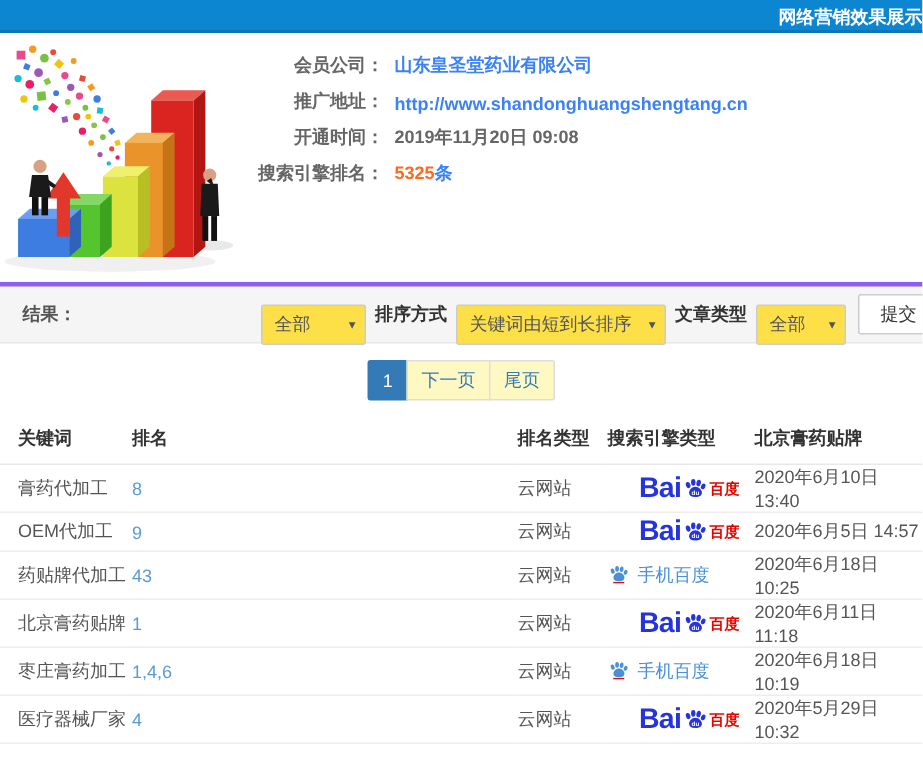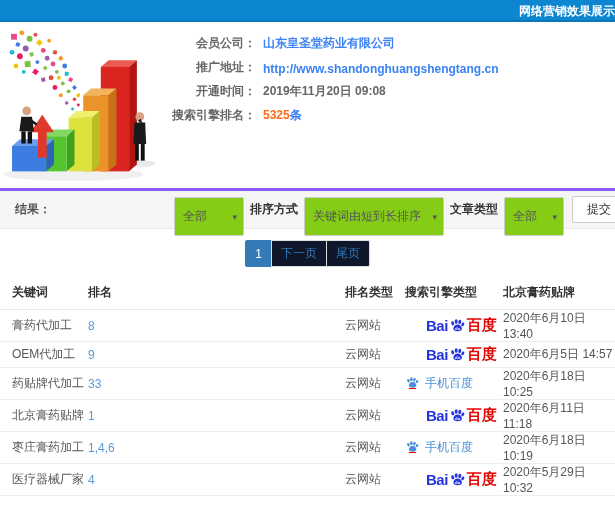--- a/index.html
+++ b/index.html
@@ -20,49 +20,49 @@
   .link-blue { color:#3b82f6; cursor:pointer; }
   .plain-val { color:#666; }
   .count-orange { color:#ff6a1c; }
 
   
   .filter-bar { height:41px; background:#f5f5f5; border-top:3px solid #8b5cf6; border-bottom:1px solid #e7e7e7;
     display:flex; align-items:center; padding-left:15px; }
   .result-label { font-weight:bold; color:#555; }
   .filter-controls { margin-left:auto; display:flex; align-items:center; }
   .filter-label { font-weight:bold; color:#333; margin:0 6px; white-space:nowrap; }
-  .select-box { height:39px; background:#84cc16; border:1px solid #ccc; border-radius:2px;
+  .select-box { height:27px; background:#fde047; border:1px solid #ccc; border-radius:2px;
     display:flex; align-items:center; justify-content:space-between; padding:0 6px 0 8px;
     color:#555; cursor:pointer; flex-shrink:0;margin-top:14px; }
   .sel-engine { width:70px; } .sel-sort { width:140px; } .sel-article { width:60px; }
   .select-caret { font-size:9px; color:#555; margin-left:5px; }
   .submit-btn { height:27px; width:54px; background:#fff; border:1px solid #ccc; border-radius:2px;
     color:#333; font-size:12px; margin-left:8px; margin-right:-11px; cursor:pointer; flex-shrink:0;
     font-family:inherit; }
 
   
   .pagination-area { height:51px; display:flex; justify-content:center; padding-top:11px; }
-  .page-btn { height:27px; min-width:27px; padding:0 9px; border:1px solid #ddd; background:#0f172a;
+  .page-btn { height:27px; min-width:27px; padding:0 9px; border:1px solid #ddd; background:#fef9c3;
     color:#337ab7; display:flex; align-items:center; justify-content:center; margin-left:-1px; cursor:pointer; }
   .page-btn:first-child { border-radius:2px 0 0 2px; margin-left:0; }
   .page-btn:last-child { border-radius:0 2px 2px 0; }
   .page-btn.active { background:#337ab7; border-color:#337ab7; color:#fff; }
 
   
   table { width:100%; border-collapse:collapse; table-layout:fixed; font-size:12px; }
   thead th { text-align:left; color:#333; font-weight:bold; padding:4px 0 8px; border-bottom:1px solid #e8e8e8; }
   th:first-child, td:first-child { padding-left:12px; }
   tbody td { height:26px; border-bottom:1px solid #eee; color:#555; }
   .rank-link { color:#5b9bd5; cursor:pointer; }
   .engine-wrap { display:inline-flex; align-items:center; cursor:pointer; }
   .paw-small { width:15px; height:12px; }
   .paw-big { width:17px; height:14px; margin:0 1px; }
   .mob-txt { color:#4a90d9; margin-left:5px; }
-  .bai { font-weight:bold; font-size:15px; color:#2534dd; letter-spacing:-0.5px;padding-left:21px; }
-  .du-cn { font-weight:bold; font-size:15px; color:#e10601; }
+  .bai { font-weight:bold; font-size:19px; color:#2534dd; letter-spacing:-0.5px;padding-left:21px; }
+  .du-cn { font-weight:bold; font-size:10px; color:#e10601; }
 </style>
 </head>
 <body>
 
 <div class="top-header">
   <span>网络营销效果展示</span>
 </div>
 
 <div class="info-section">
   <svg class="illustration" viewBox="0 0 190 162">
@@ -260,21 +260,21 @@
                 <path d="M10.6 7 C7.4 7 5.2 9.8 5.2 12.2 C5.2 14.6 7 15.8 10.6 15.8 C14.2 15.8 16.2 14.6 16.2 12.2 C16.2 9.8 13.8 7 10.6 7 Z"></path>
               </g>
               <text x="10.7" y="13.8" text-anchor="middle" font-size="5.5" fill="#fff" font-weight="bold">du</text>
             </svg>
             <span class="du-cn">百度</span>
           </span></td>
         <td>2020年6月5日 14:57</td>
       </tr>
       <tr>
         <td>药贴牌代加工</td>
-        <td><span class="rank-link">33</span></td>
+        <td><span class="rank-link">43</span></td>
         <td>云网站</td>
         <td><span class="engine-wrap">
             <svg class="paw-small" viewBox="0 0 21 18">
               <g fill="#4a90d9">
                 <ellipse cx="4.4" cy="5.6" rx="1.9" ry="2.7" transform="rotate(-18 4.4 5.6)"></ellipse>
                 <ellipse cx="8.8" cy="3.3" rx="1.9" ry="2.9"></ellipse>
                 <ellipse cx="13.4" cy="3.8" rx="1.9" ry="2.8" transform="rotate(12 13.4 3.8)"></ellipse>
                 <ellipse cx="17.3" cy="6.8" rx="1.8" ry="2.5" transform="rotate(28 17.3 6.8)"></ellipse>
                 <path d="M10.6 7 C7.4 7 5.2 9.8 5.2 12.2 C5.2 14.6 7 15.8 10.6 15.8 C14.2 15.8 16.2 14.6 16.2 12.2 C16.2 9.8 13.8 7 10.6 7 Z"></path>
               </g>

